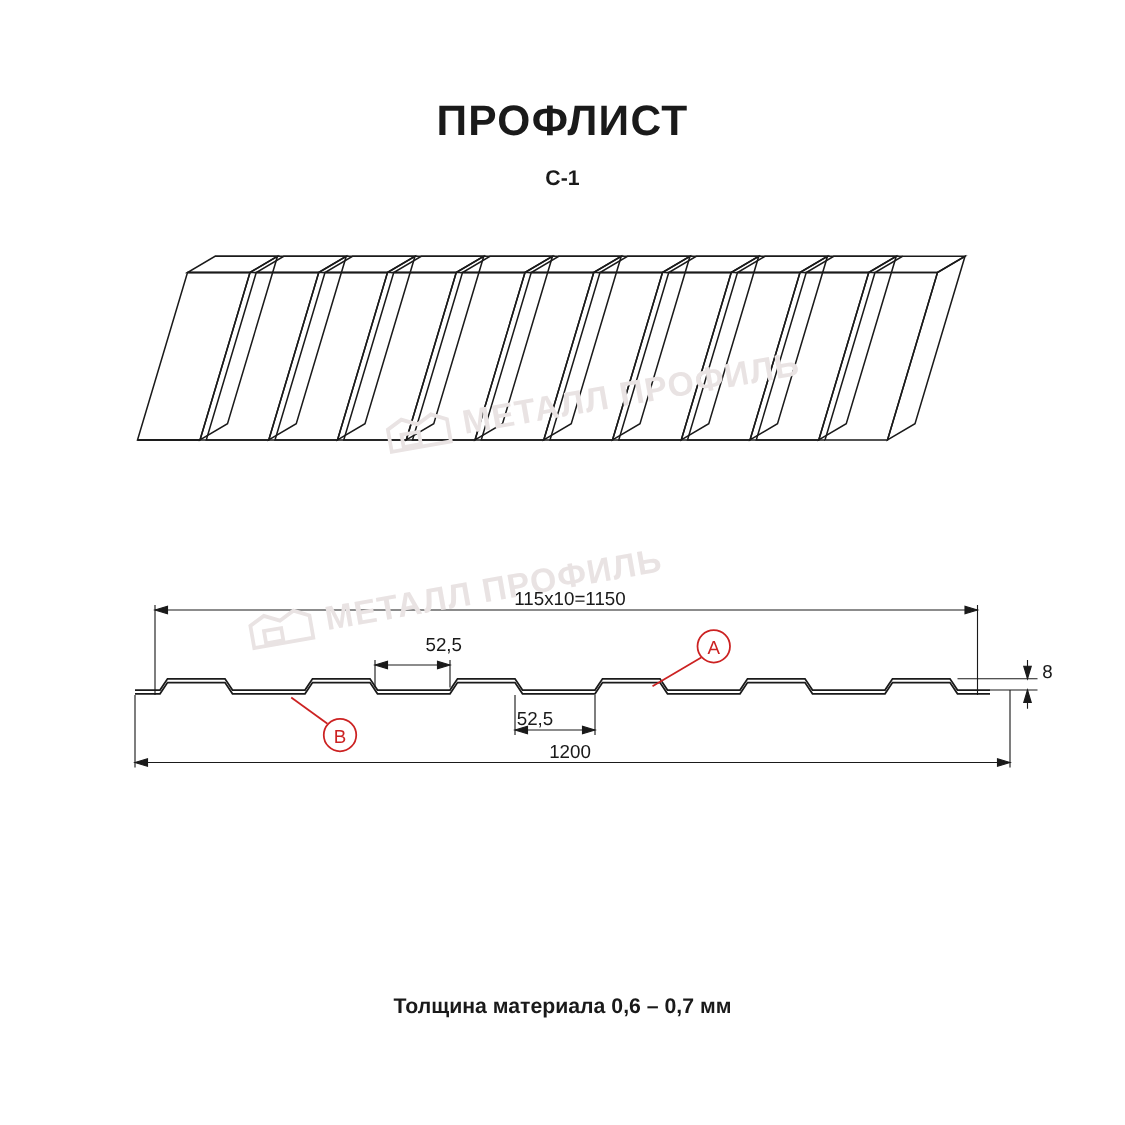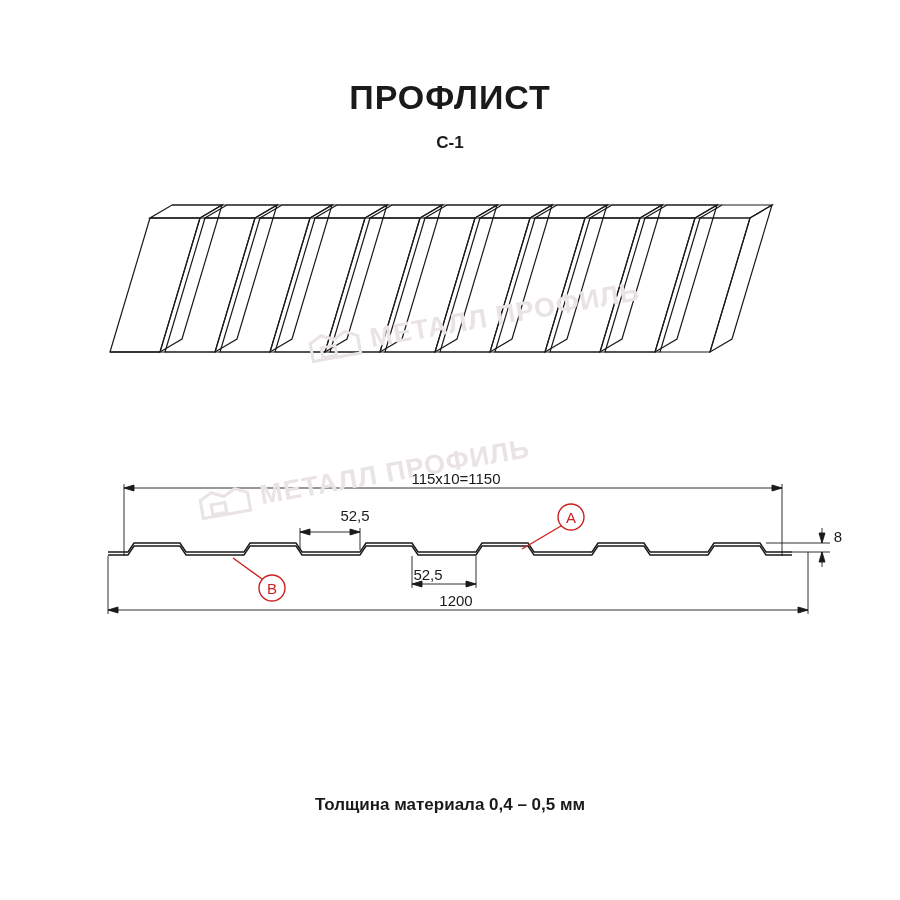--- a/index.html
+++ b/index.html
@@ -206,15 +206,15 @@
       <rect x="14" y="16" width="14" height="10" fill="none" stroke="#e9e3e3" stroke-width="3"></rect>
     </svg><span>МЕТАЛЛ ПРОФИЛЬ</span>
   </div>
   <div class="wm wm-2">
     <svg width="58" height="34" viewBox="0 0 58 34">
       <path d="M4 28 L4 10 L16 4 L28 10 L40 4 L52 10 L52 28 Z" fill="none" stroke="#e9e3e3" stroke-width="3"></path>
       <rect x="14" y="16" width="14" height="10" fill="none" stroke="#e9e3e3" stroke-width="3"></rect>
     </svg><span>МЕТАЛЛ ПРОФИЛЬ</span>
   </div>
 
-  <div class="footer-note">Толщина материала 0,4 – 0,5 мм</div>
+  <div class="footer-note">Толщина материала 0,6 – 0,7 мм</div>
 
 </div>
 
 </body></html>

